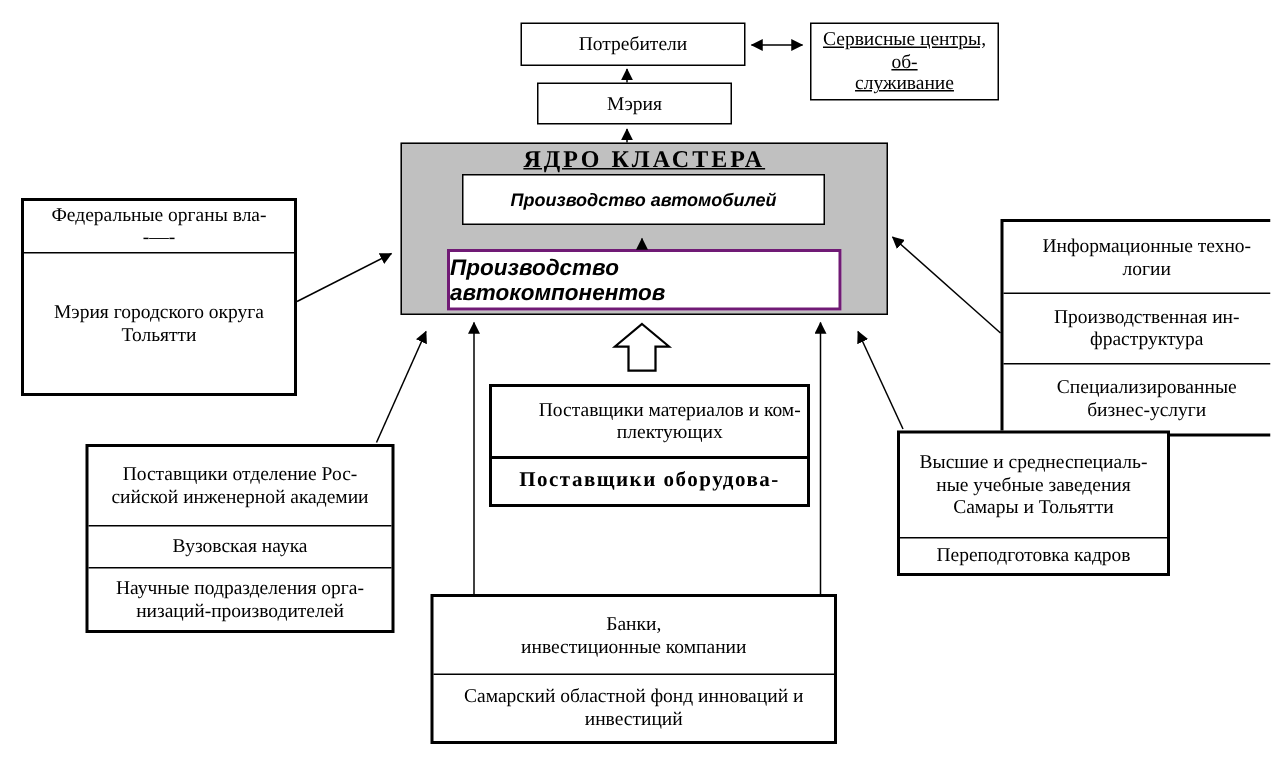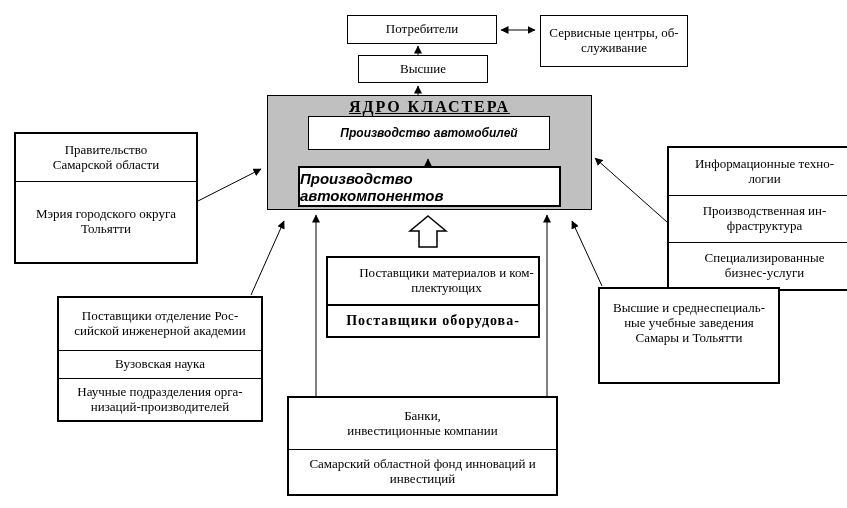--- a/index.html
+++ b/index.html
@@ -32,48 +32,48 @@
     font-size:16px;font-weight:bold;letter-spacing:2px;text-decoration:underline;
   }
   #core-auto{
     position:absolute;left:40px;top:20px;width:242px;height:34px;
     background:#fff;border:1px solid #000;box-sizing:border-box;
     display:flex;align-items:center;justify-content:center;
     font-family:"Liberation Sans", sans-serif;font-size:12px;font-weight:bold;font-style:italic;
   }
   #core-comp{
     position:absolute;left:30px;top:70px;width:263px;height:41px;
-    background:#fff;border:2px solid #000000;box-sizing:border-box;
+    background:#fff;border:2px solid #701a75;box-sizing:border-box;
     display:flex;align-items:center;justify-content:center;
     font-family:"Liberation Sans", sans-serif;font-size:15px;font-weight:bold;font-style:italic;
   }
   .bold-sect{font-weight:bold;letter-spacing:1px;}
   #arrows{position:absolute;left:0;top:0;width:847px;height:508px;pointer-events:none;}
 </style>
 </head>
 <body>
 
 <div id="canvas">
 
   <div class="box" style="left:347px;top:15px;width:150px;height:29px;">Потребители</div>
 
-  <div class="box" style="left:540px;top:15px;width:148px;height:52px;">Сервисные центры, об-
+  <div class="box" style="left:540px;top:15px;width:126px;height:52px;text-decoration:underline;">Сервисные центры, об-
 служивание</div>
 
-  <div class="box" style="left:358px;top:55px;width:130px;height:28px;">Высшие</div>
+  <div class="box" style="left:358px;top:55px;width:130px;height:28px;">Мэрия</div>
 
   <div id="core" style="background: rgb(192, 192, 192); padding-left: 12px;">
     <div id="core-title">ЯДРО КЛАСТЕРА</div>
     <div id="core-auto">Производство автомобилей</div>
     <div id="core-comp">Производство автокомпонентов</div>
   </div>
 
   <div class="stack" style="left:14px;top:132px;width:184px;height:132px;">
-    <div class="sect" style="height:47px;">Правительство
-Самарской области</div>
+    <div class="sect" style="height:34px;">Федеральные органы вла-
+-—-</div>
     <div class="sect" style="flex:1 1 auto;">Мэрия городского округа
 Тольятти</div>
   </div>
 
   <div class="stack" style="left:57px;top:296px;width:206px;height:126px;">
     <div class="sect" style="height:52px;">Поставщики отделение Рос-
 сийской инженерной академии</div>
     <div class="sect" style="height:28px;">Вузовская наука</div>
     <div class="sect" style="flex:1 1 auto;">Научные подразделения орга-
 низаций-производителей</div>
@@ -91,20 +91,21 @@
     <div class="sect" style="height:47px;">Производственная ин-
 фраструктура</div>
     <div class="sect" style="flex:1 1 auto;">Специализированные
 бизнес-услуги</div>
   </div>
 
   <div class="stack" style="left:598px;top:287px;width:182px;height:97px;">
     <div class="sect" style="height:69px;">Высшие и среднеспециаль-
 ные учебные заведения
 Самары и Тольятти</div>
+    <div class="sect" style="flex:1 1 auto;">Переподготовка кадров</div>
   </div>
 
   <div class="stack" style="left:287px;top:396px;width:271px;height:100px;">
     <div class="sect" style="height:51px;">Банки,
 инвестиционные компании</div>
     <div class="sect" style="flex:1 1 auto;">Самарский областной фонд инноваций и
 инвестиций</div>
   </div>
 
   <svg id="arrows" viewBox="0 0 847 508" xmlns="http://www.w3.org/2000/svg">

